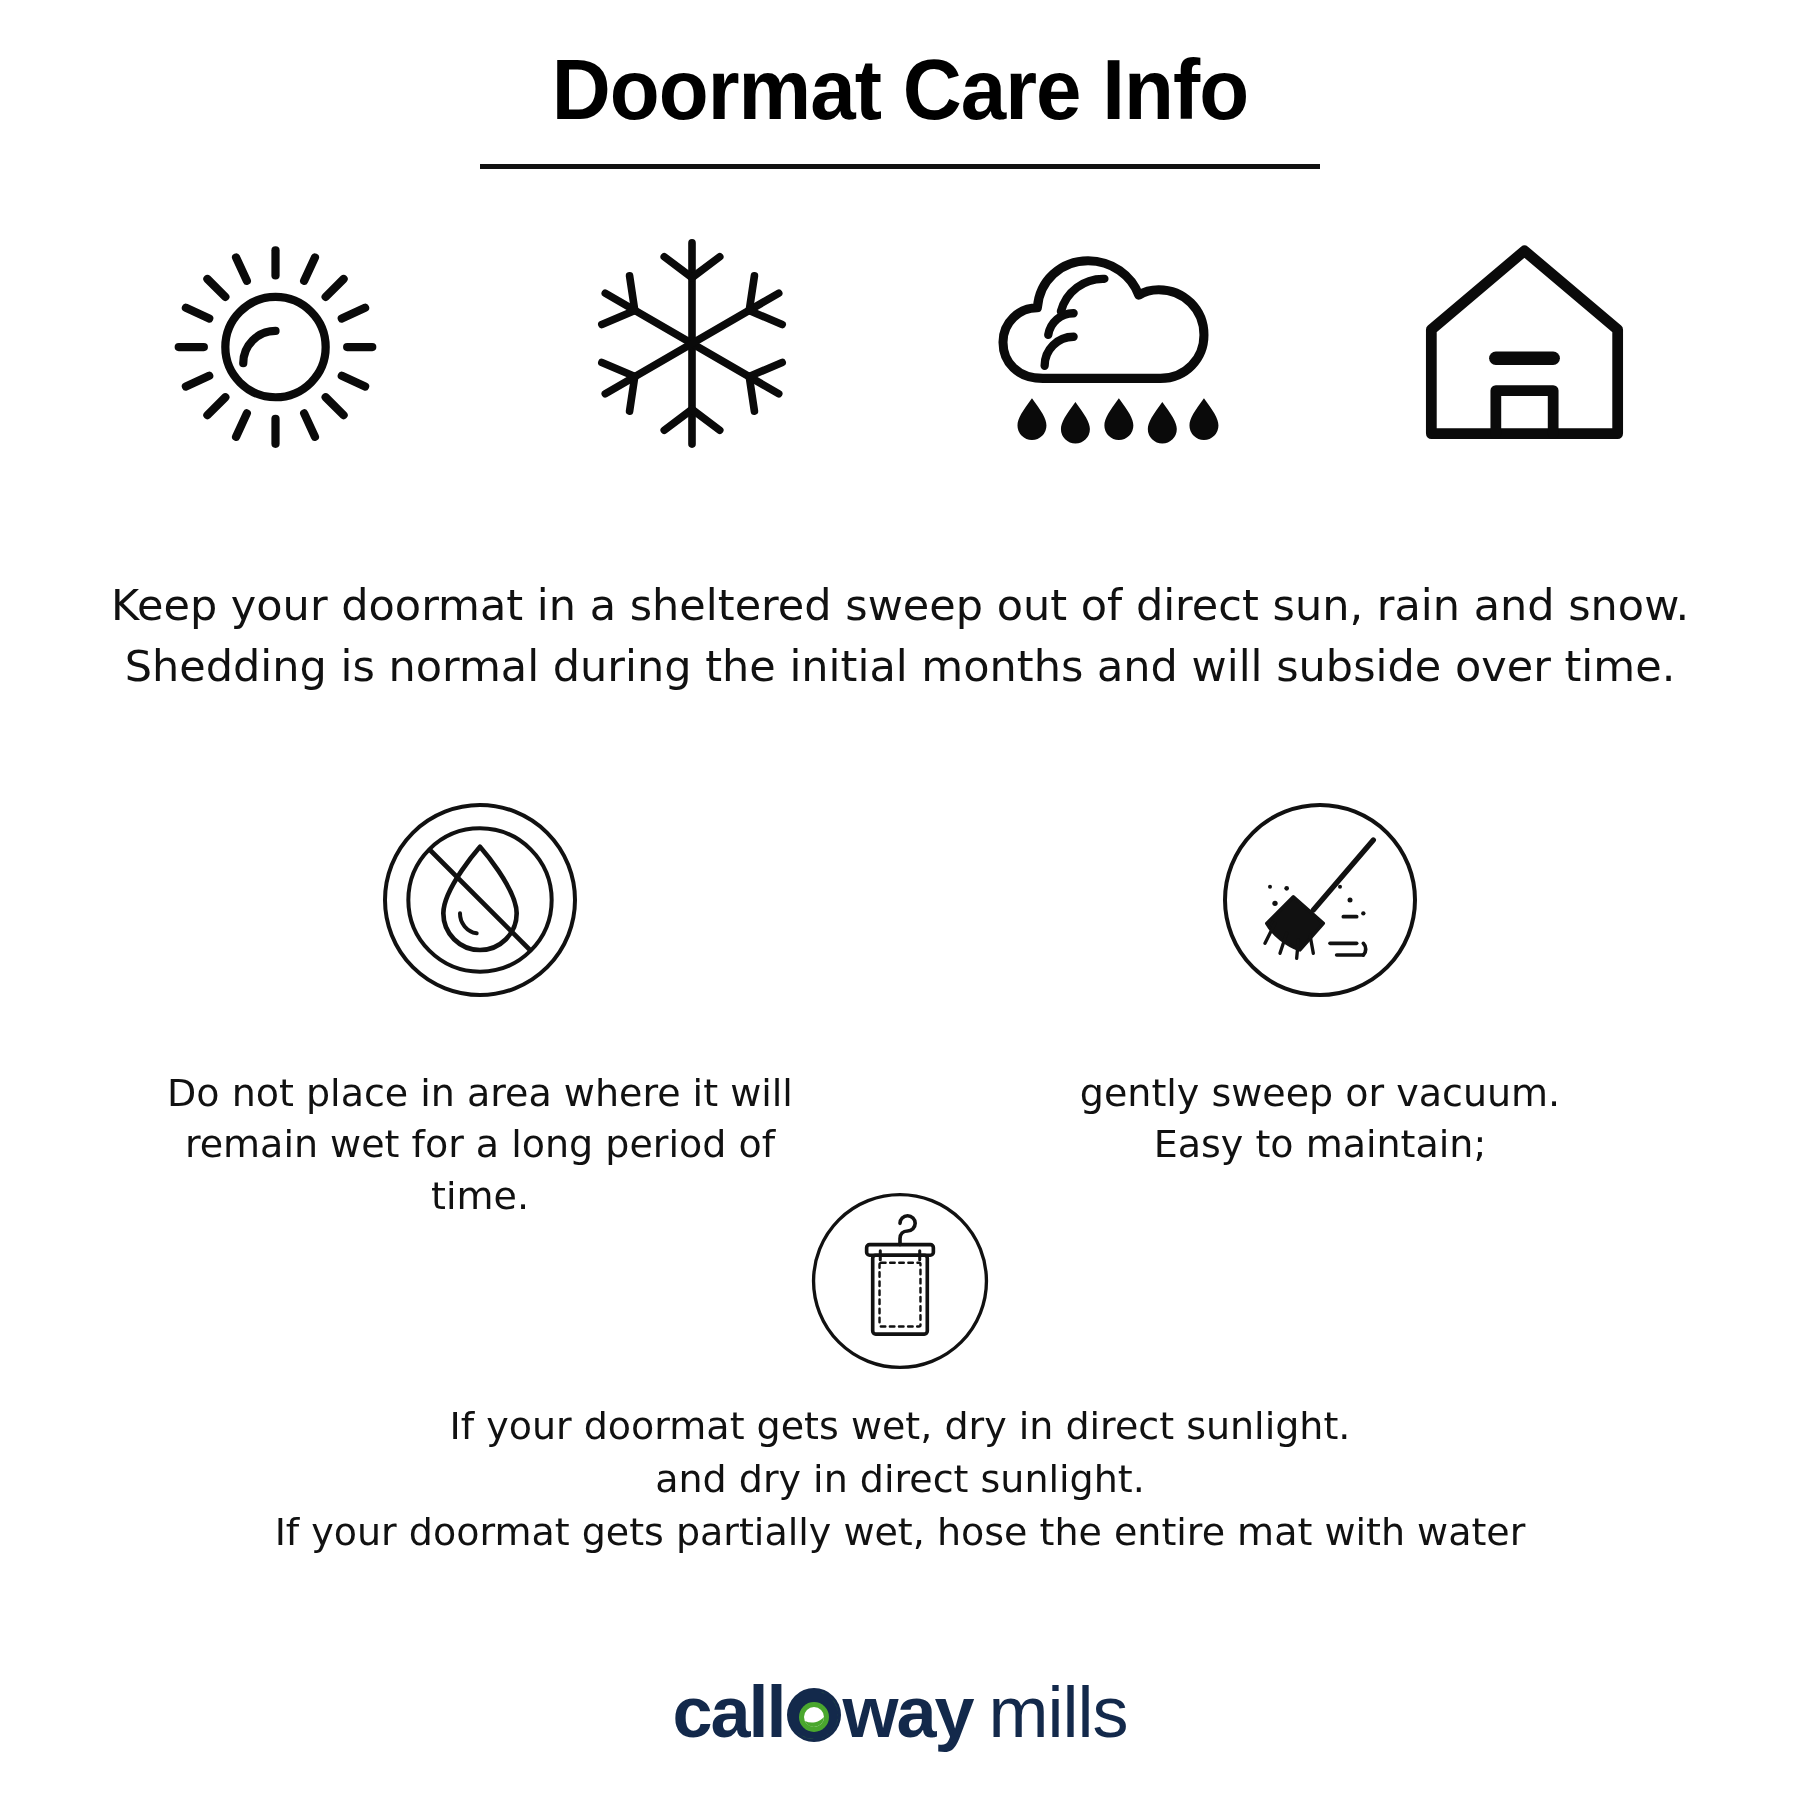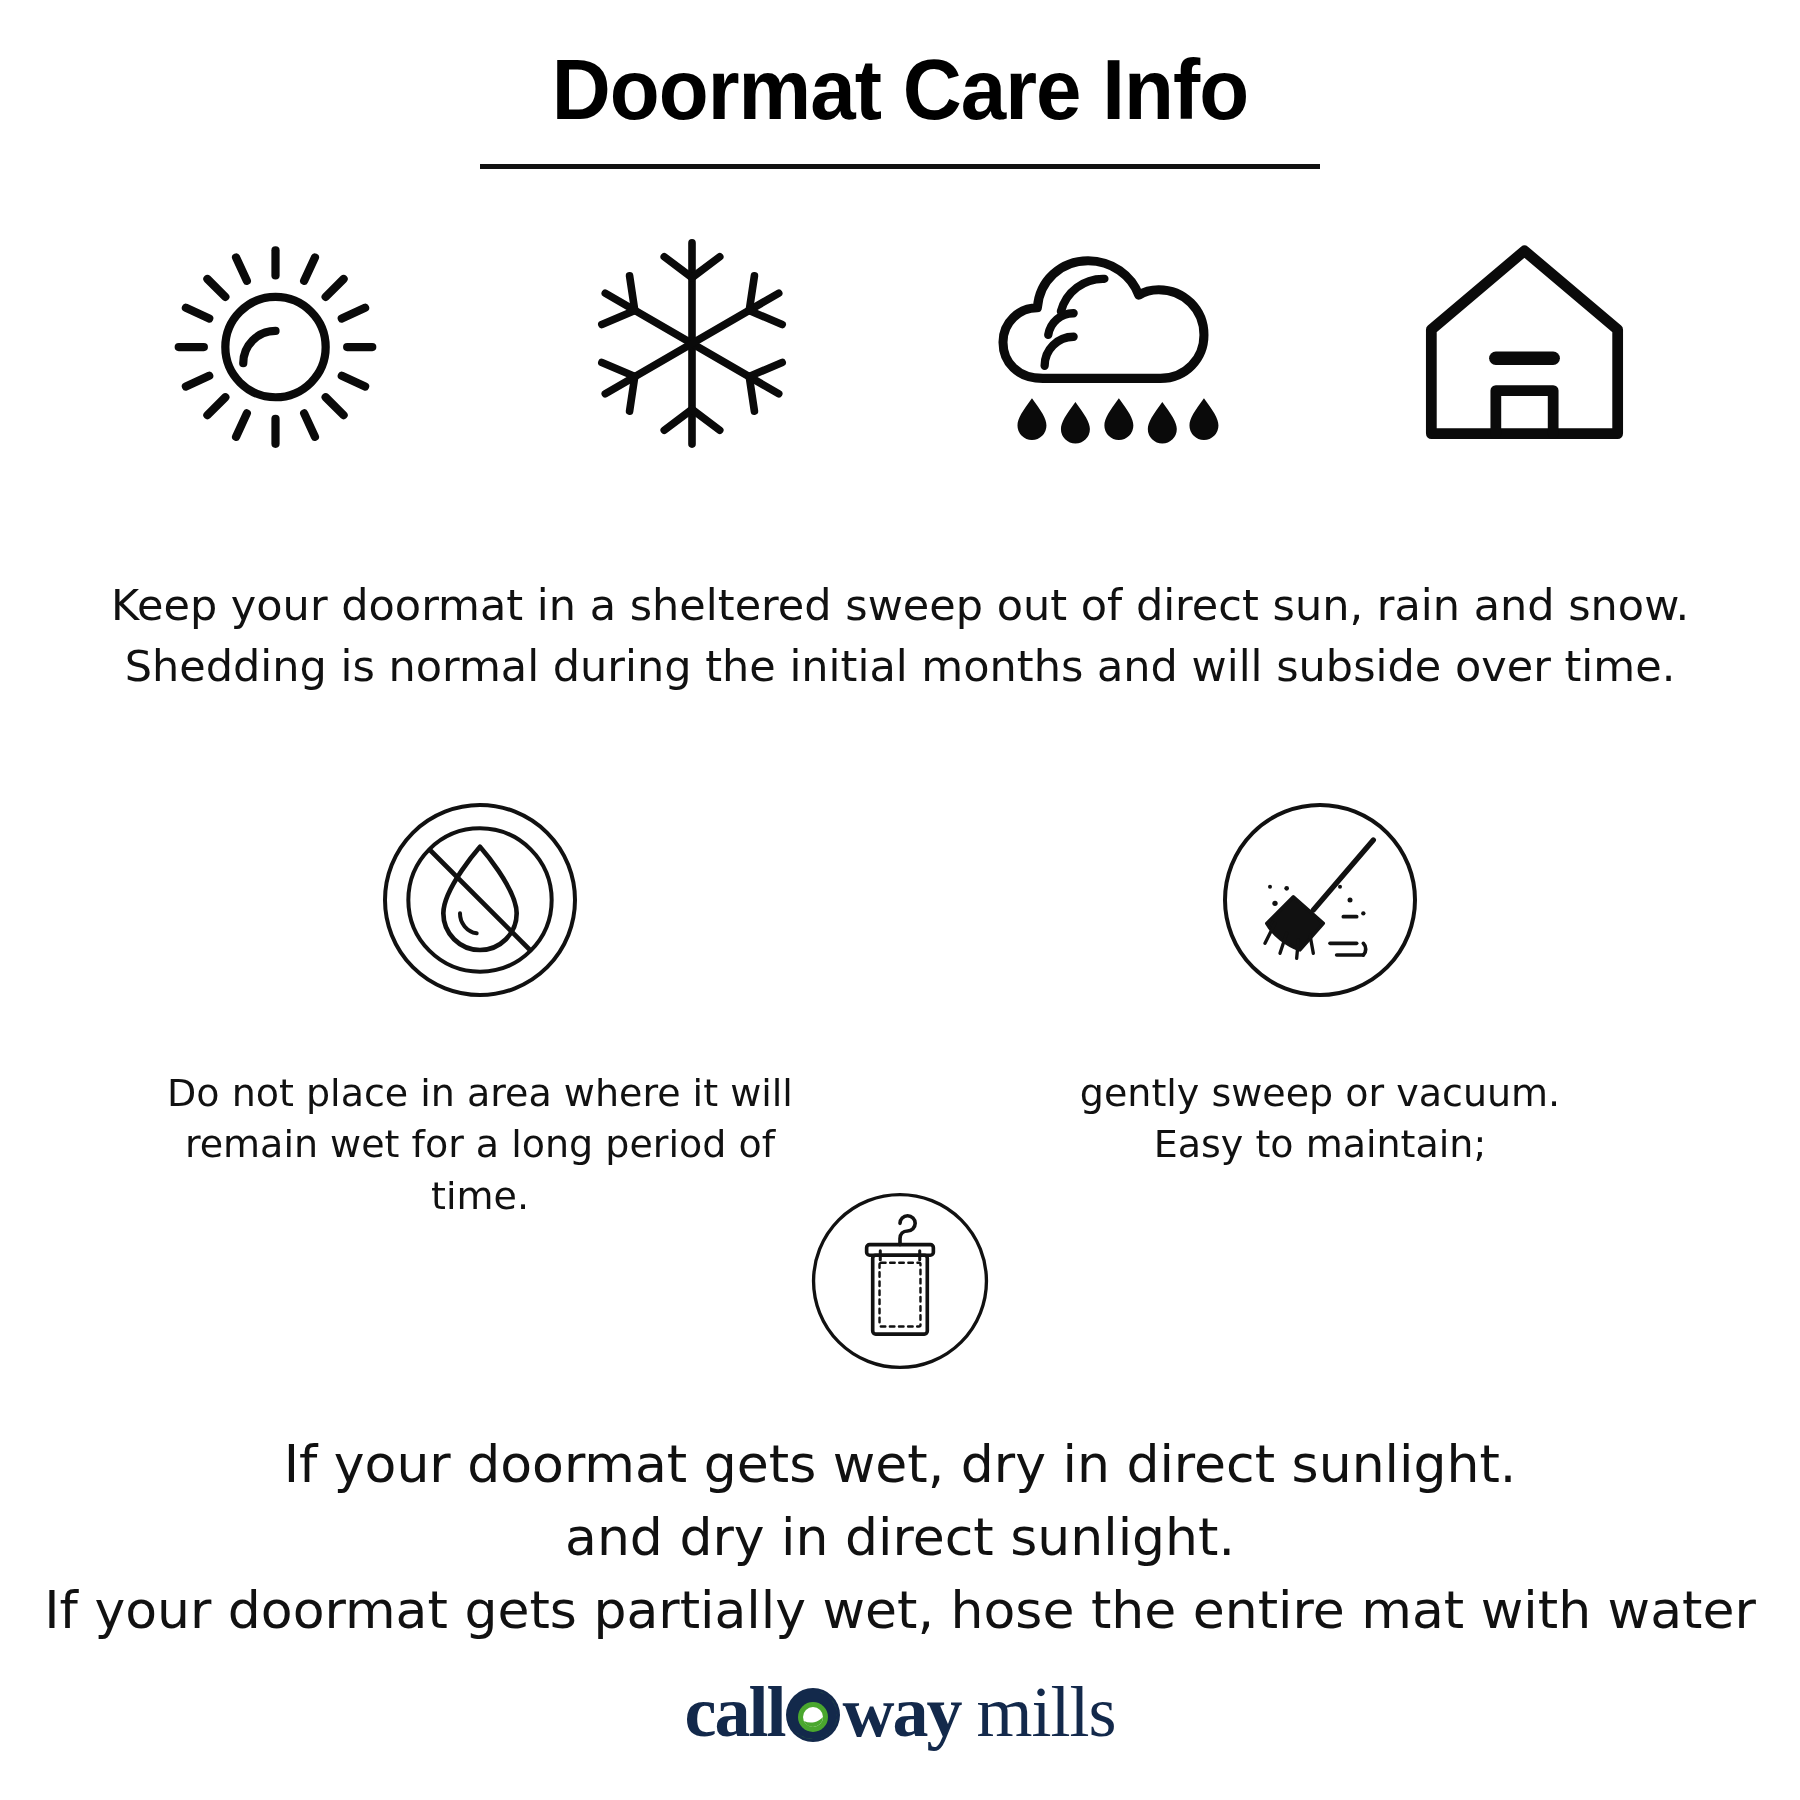--- a/index.html
+++ b/index.html
@@ -117,39 +117,39 @@
     width: 1800px;
     display: flex;
     flex-direction: column;
     align-items: center;
   }
   .solo .circle-icon {
     width: 182px;
     height: 182px;
   }
   .solo .cap {
-    margin-top: 56px;
-    font-size: 52px;
+    margin-top: 28px;
+    font-size: 38px;
     line-height: 1.4;
   }
 
   
   .logo-wrap {
     position: absolute;
     bottom: 52px;
     left: 0;
     width: 1800px;
     display: flex;
     justify-content: center;
     align-items: center;
   }
   .logo {
     display: flex;
     align-items: baseline;
-    font-family: Liberation Serif, serif;
+    font-family: Liberation Sans, sans-serif;
     line-height: 1;
   }
   .logo-calloway {
     font-size: 72px;
     font-weight: bold;
     letter-spacing: -2px;
     color: #13294b;
     display: flex;
     align-items: baseline;
   }

